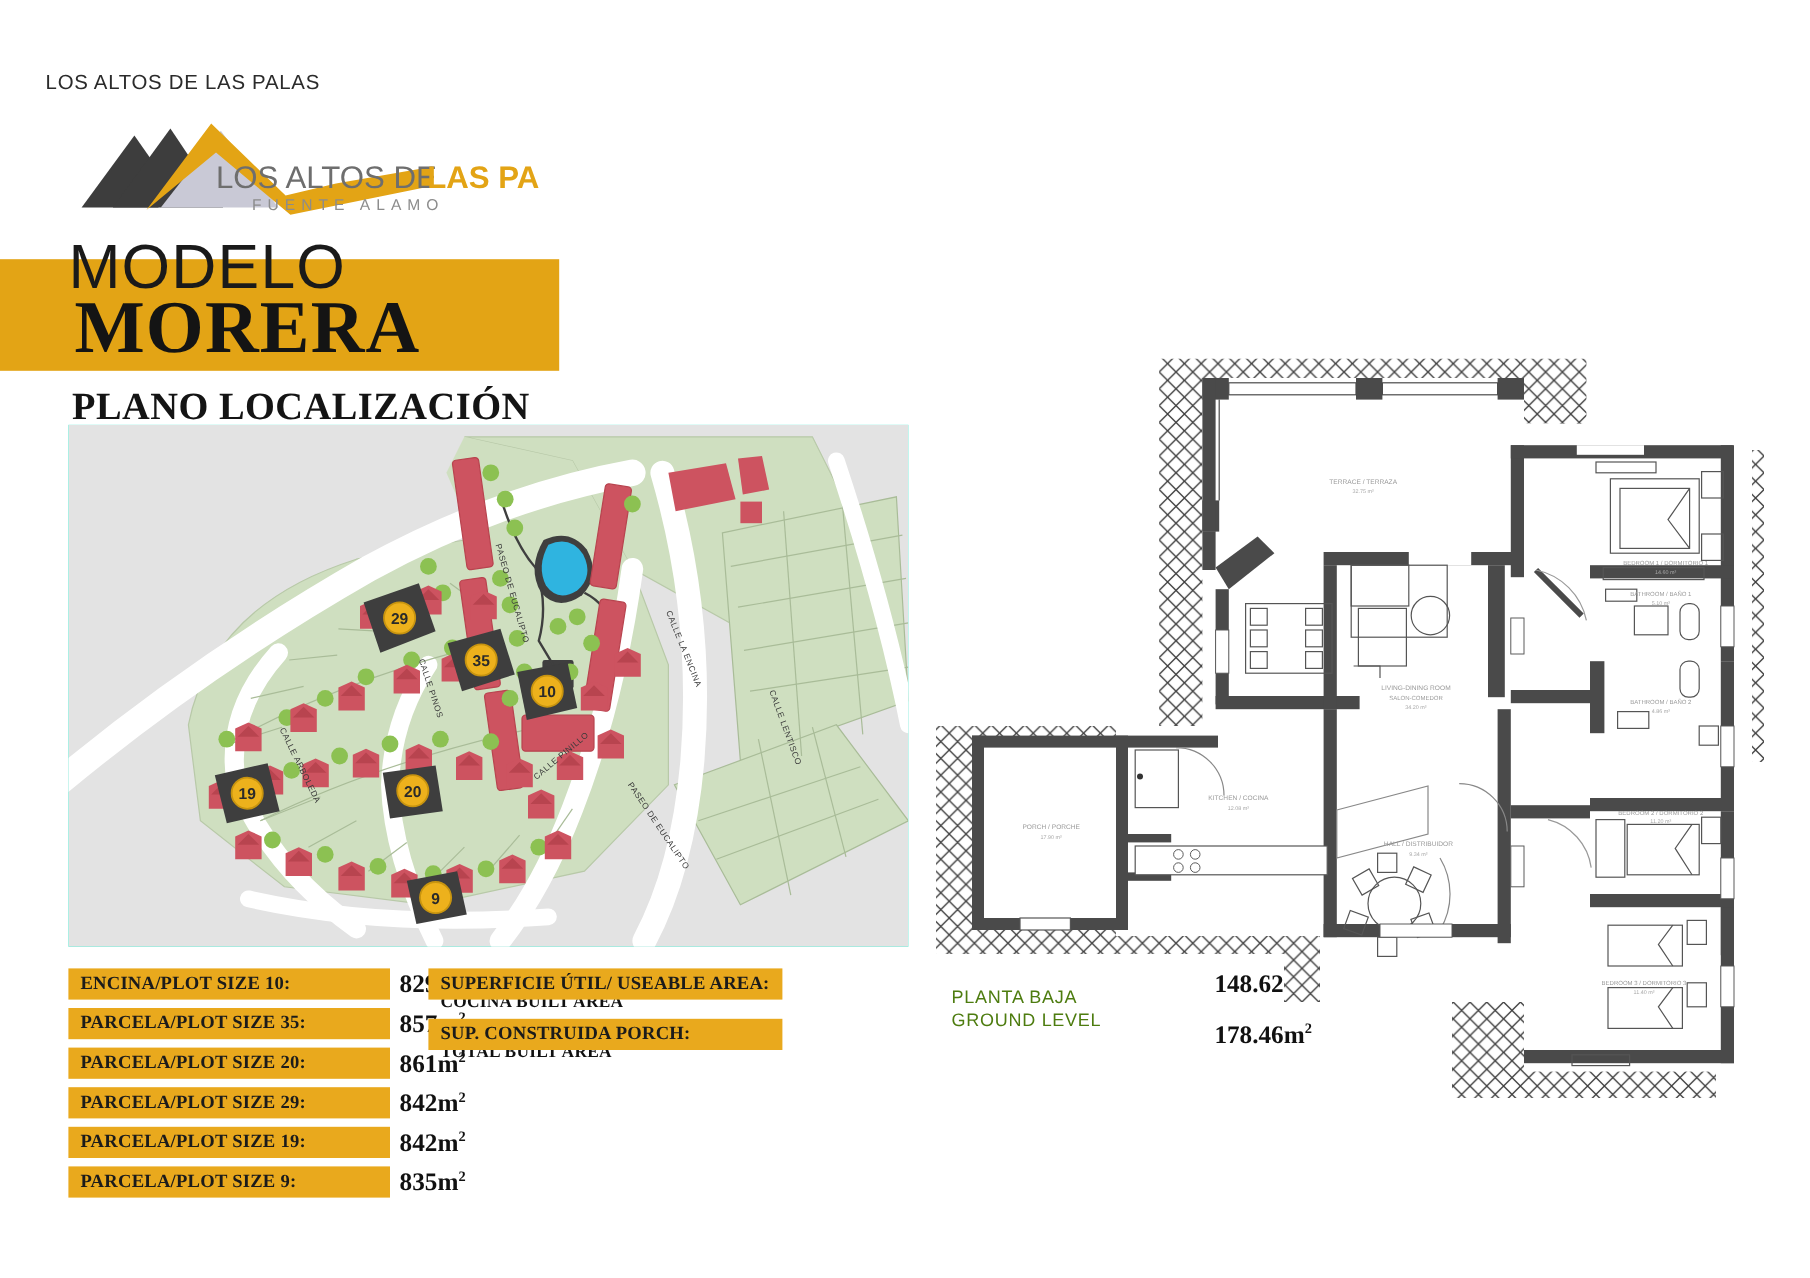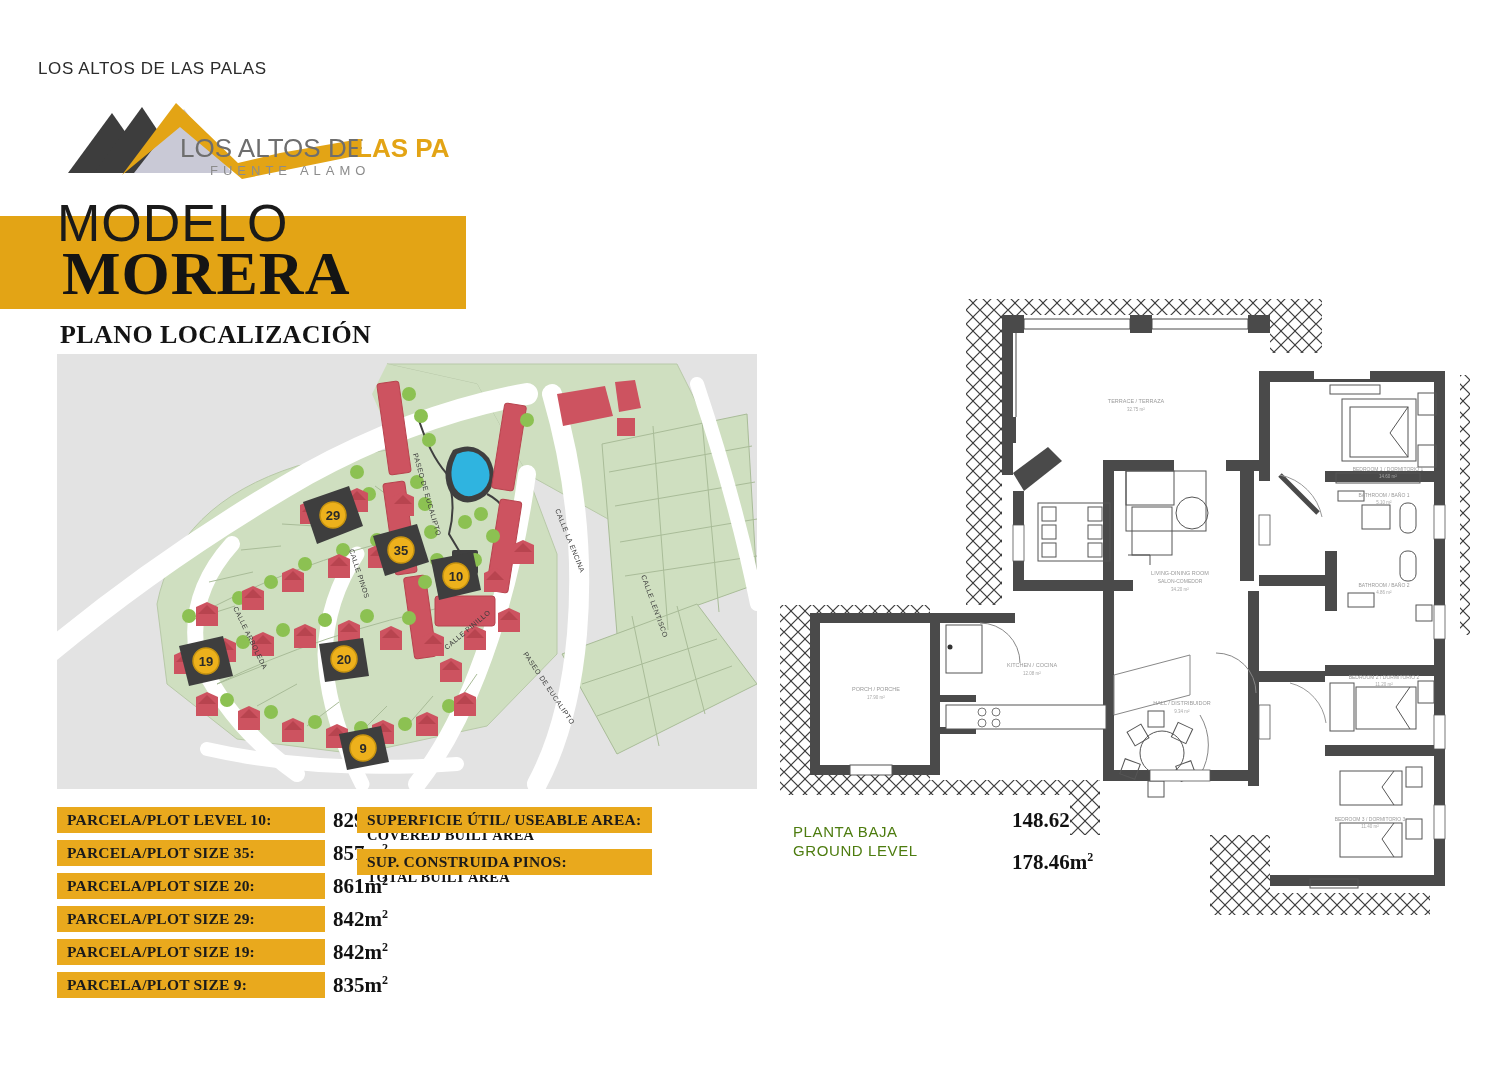--- a/index.html
+++ b/index.html
@@ -32,21 +32,21 @@
     line-height:1;
   }
   .morera{
     position:absolute;left:62px;top:225px;
     font-size:62px;color:#141414;font-weight:700;
     font-family:Liberation Serif, serif;
     letter-spacing:1px;line-height:1;
   }
   .plano-loc{
     position:absolute;left:60px;top:303px;
-    font-size:26px;color:#141414;font-weight:700;
+    font-size:32px;color:#141414;font-weight:700;
     font-family:"Liberation Serif", serif;letter-spacing:.4px;
   }
 
   
   .map-wrap{
     position:absolute;left:57px;top:337px;width:700px;height:435px;
     background:#5eead4;overflow:hidden;
   }
   .map-wrap svg{display:block;}
 
@@ -313,21 +313,21 @@
         <text transform="translate(390,296) rotate(-40)">CALLE PINILLO</text>
         <text transform="translate(498,156) rotate(68)">CALLE LA ENCINA</text>
         <text transform="translate(584,222) rotate(70)">CALLE LENTISCO</text>
         <text transform="translate(466,300) rotate(56)">PASEO DE EUCALIPTO</text>
       </g>
     </svg>
   </div>
 
   <div class="tbl tbl-left">
     <div class="row">
-      <span class="lab">PARCELA/PLOT LEVEL 10:</span>
+      <span class="lab">ENCINA/PLOT SIZE 10:</span>
       <span class="val"><span>829m</span><sup>2</sup></span>
     </div>
     <div class="row">
       <span class="lab">PARCELA/PLOT SIZE 35:</span>
       <span class="val"><span>857m</span><sup>2</sup></span>
     </div>
     <div class="row">
       <span class="lab">PARCELA/PLOT SIZE 20:</span>
       <span class="val"><span>861m</span><sup>2</sup></span>
     </div>
@@ -343,23 +343,23 @@
       <span class="lab">PARCELA/PLOT SIZE 9:</span>
       <span class="val"><span>835m</span><sup>2</sup></span>
     </div>
   </div>
 
   <div class="tbl tbl-right">
     <div class="row">
       <span class="lab">SUPERFICIE ÚTIL/ USEABLE AREA:</span>
       <span class="val"><span>148.62m</span><sup>2</sup></span>
     </div>
-    <div class="sub">COVERED BUILT AREA</div>
-    <div class="row">
-      <span class="lab">SUP. CONSTRUIDA PINOS:</span>
+    <div class="sub">COCINA BUILT AREA</div>
+    <div class="row">
+      <span class="lab">SUP. CONSTRUIDA PORCH:</span>
       <span class="val"><span>178.46m</span><sup>2</sup></span>
     </div>
     <div class="sub">TOTAL BUILT AREA</div>
   </div>
 
   <div class="plan-wrap">
     <svg width="730" height="660" viewBox="0 0 730 660">
       <defs>
         <pattern id="diamondHatch" width="14" height="14" patternUnits="userSpaceOnUse">
           <rect width="14" height="14" fill="#ffffff"></rect>

